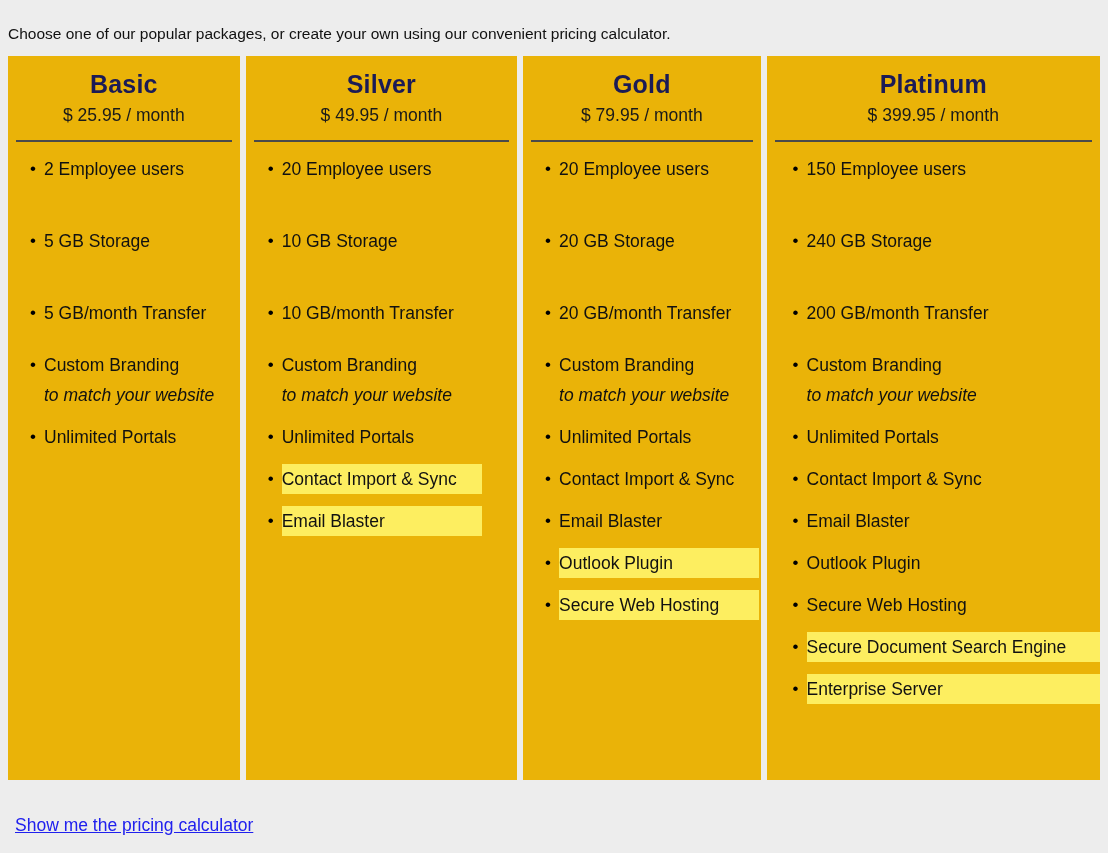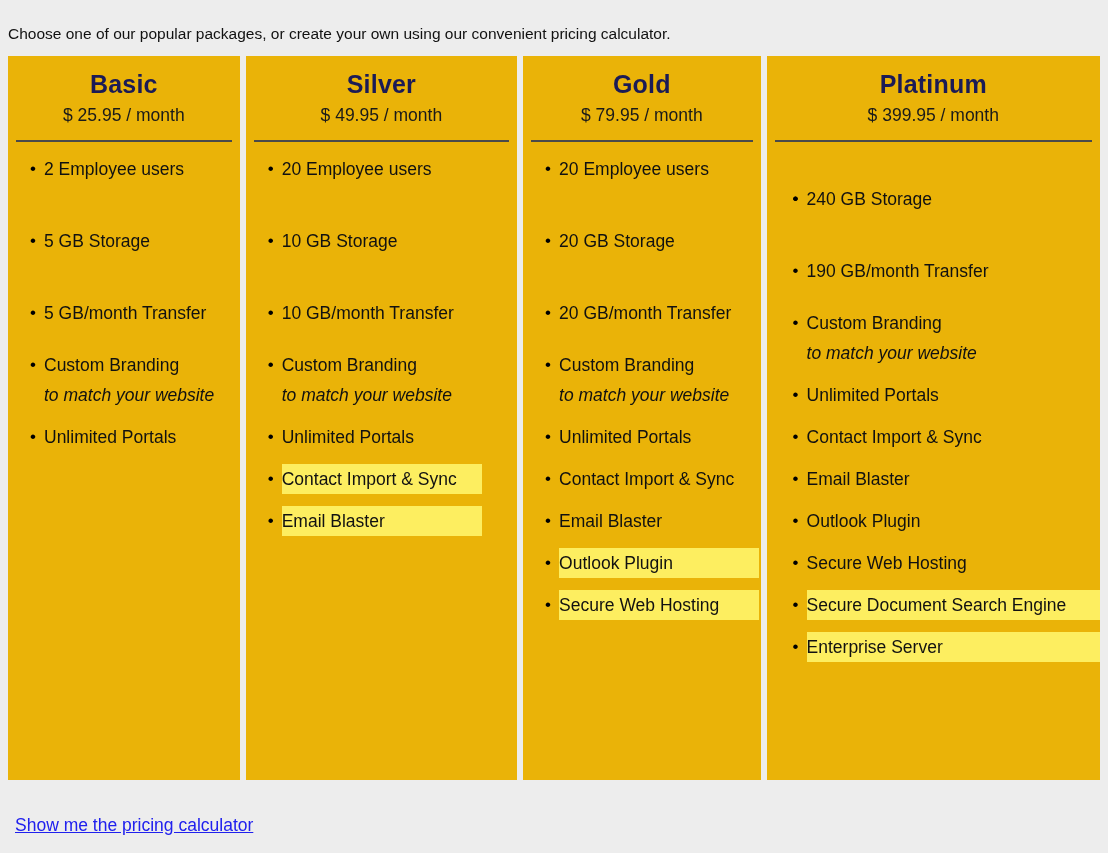--- a/index.html
+++ b/index.html
@@ -220,23 +220,23 @@
         <li class="sp-0 hl"><span class="bullet">•</span><span class="txt">Secure Web Hosting</span></li>
       </ul>
     </div>
     <div class="card platinum">
       <div class="card-head">
         <div class="plan-name">Platinum</div>
         <div class="plan-price">$ 399.95 / month</div>
         <div class="head-rule"></div>
       </div>
       <ul class="features">
-        <li class="sp-lg"><span class="bullet">•</span></li>
+        <li class="sp-lg"><span class="bullet">•</span><span class="txt">150 Employee users</span></li>
         <li class="sp-lg"><span class="bullet">•</span><span class="txt">240 GB Storage</span></li>
-        <li class="sp-sm"><span class="bullet">•</span><span class="txt">190 GB/month Transfer</span></li>
+        <li class="sp-sm"><span class="bullet">•</span><span class="txt">200 GB/month Transfer</span></li>
         <li class="sp-xs"><span class="bullet">•</span><span class="txt">Custom Branding</span><span class="sub">to match your website</span></li>
         <li class="sp-xs"><span class="bullet">•</span><span class="txt">Unlimited Portals</span></li>
         <li class="sp-xs"><span class="bullet">•</span><span class="txt">Contact Import &amp; Sync</span></li>
         <li class="sp-xs"><span class="bullet">•</span><span class="txt">Email Blaster</span></li>
         <li class="sp-xs"><span class="bullet">•</span><span class="txt">Outlook Plugin</span></li>
         <li class="sp-xs"><span class="bullet">•</span><span class="txt">Secure Web Hosting</span></li>
         <li class="sp-xs hl"><span class="bullet">•</span><span class="txt">Secure Document Search Engine</span></li>
         <li class="sp-0 hl"><span class="bullet">•</span><span class="txt">Enterprise Server</span></li>
       </ul>
     </div>

